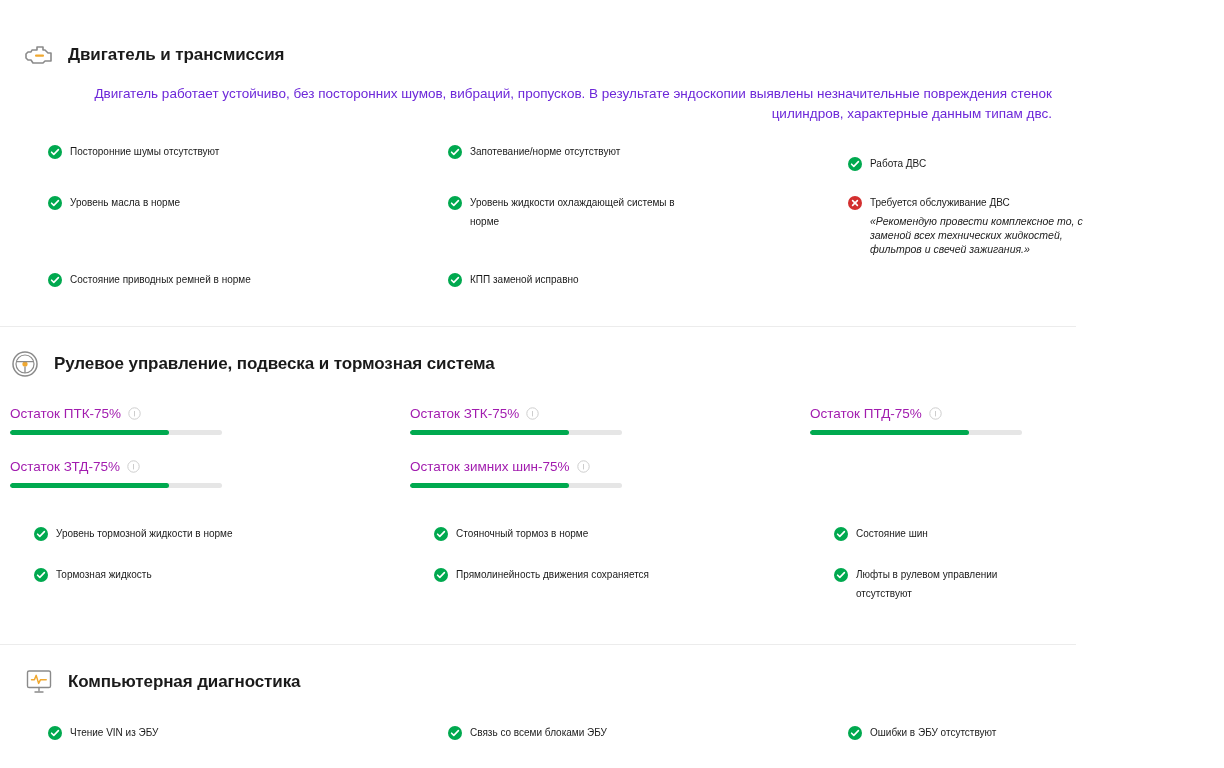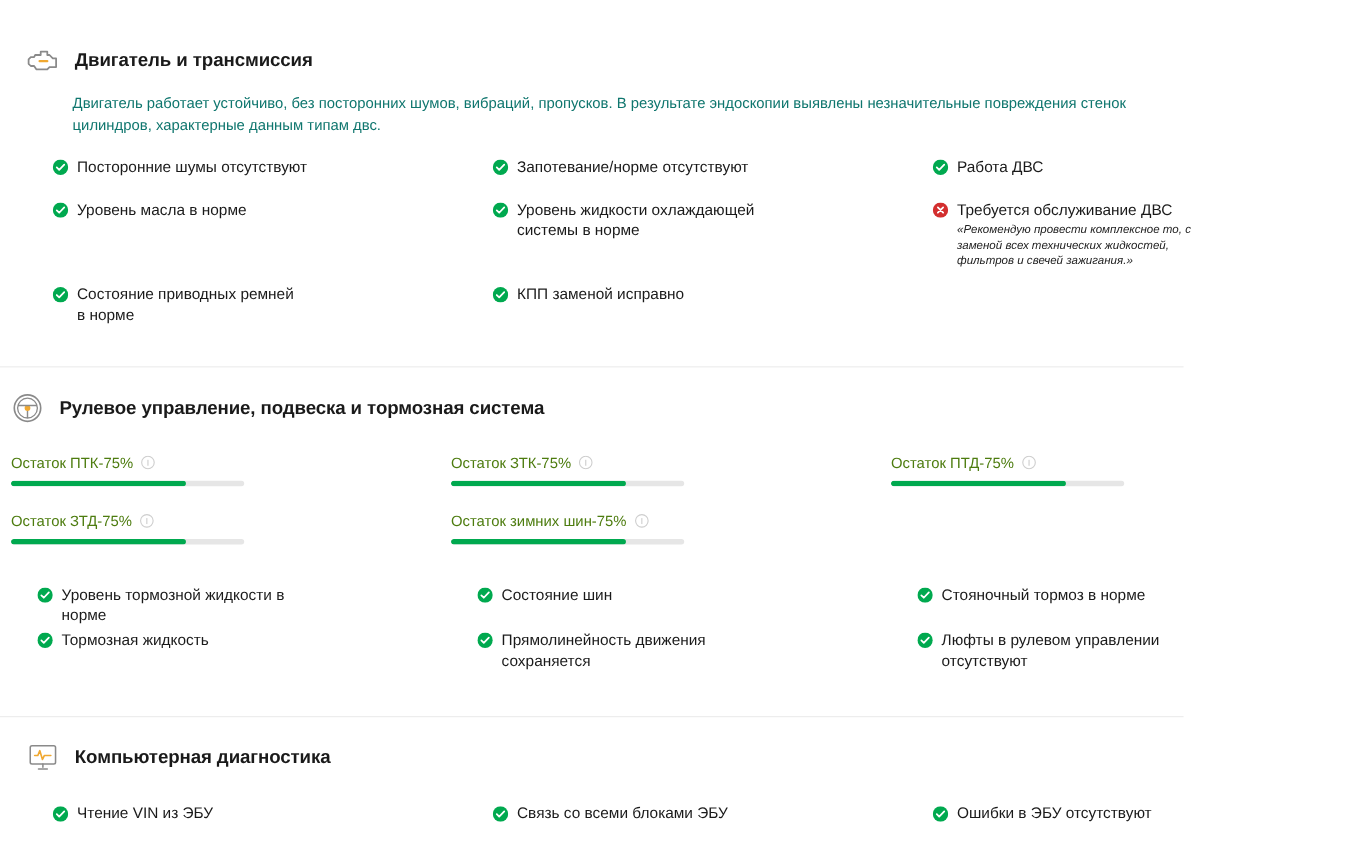--- a/index.html
+++ b/index.html
@@ -42,22 +42,23 @@
     height: 30px;
     flex: 0 0 30px;
     display: flex;
     align-items: center;
     justify-content: center;
   }
   .section-desc {
     margin: 14px 0 0 42px;
     font-size: 13.5px;
     line-height: 20px;
-    color: #0f766e;
+    color: #6d28d9;
     max-width: 1160px;
+    text-align: right;
   }
 
   .divider {
     height: 1px;
     background: #ececec;
     width: 100%;
     margin: 0;
   }
 
   
@@ -69,21 +70,21 @@
   .cell {
     padding-right: 16px;
     box-sizing: border-box;
   }
   .check-item {
     display: flex;
     align-items: flex-start;
     gap: 8px;
   }
   .check-text {
-    font-size: 14px;
+    font-size: 10px;
     line-height: 19px;
     color: #1a1a1a;
   }
   .ico {
     flex: 0 0 14px;
     width: 14px;
     height: 14px;
     margin-top: 3px;
   }
   .note {
@@ -97,21 +98,21 @@
 
   
   .meter {
     width: 212px;
   }
   .meter-label {
     display: flex;
     align-items: center;
     gap: 7px;
     font-size: 13.5px;
-    color: #4d7c0f;
+    color: #a21caf;
     margin-bottom: 9px;
     white-space: nowrap;
   }
   .meter-track {
     width: 212px;
     height: 5px;
     border-radius: 3px;
     background: #e6e6e6;
     overflow: hidden;
   }
@@ -161,21 +162,21 @@
         <div class="check-item">
           <span class="ico">
             <svg width="14" height="14" viewBox="0 0 14 14">
                 <circle cx="7" cy="7" r="7" fill="#00a94f"></circle>
                 <path d="M3.6 7.2 L5.8 9.4 L10.4 4.6" fill="none" stroke="#fff" stroke-width="1.6" stroke-linecap="round" stroke-linejoin="round"></path>
               </svg>
           </span>
           <span class="check-text">Запотевание/норме отсутствуют</span>
         </div>
       </div>
-      <div class="cell" style="min-height:24px;">
+      <div class="cell" style="min-height:24px;margin-top:12px;">
         <div class="check-item">
           <span class="ico">
             <svg width="14" height="14" viewBox="0 0 14 14">
                 <circle cx="7" cy="7" r="7" fill="#00a94f"></circle>
                 <path d="M3.6 7.2 L5.8 9.4 L10.4 4.6" fill="none" stroke="#fff" stroke-width="1.6" stroke-linecap="round" stroke-linejoin="round"></path>
               </svg>
           </span>
           <span class="check-text">Работа ДВС</span>
         </div>
       </div>
@@ -354,32 +355,32 @@
         </div>
       </div>
       <div class="cell" style="min-height:41px;">
         <div class="check-item">
           <span class="ico">
             <svg width="14" height="14" viewBox="0 0 14 14">
                 <circle cx="7" cy="7" r="7" fill="#00a94f"></circle>
                 <path d="M3.6 7.2 L5.8 9.4 L10.4 4.6" fill="none" stroke="#fff" stroke-width="1.6" stroke-linecap="round" stroke-linejoin="round"></path>
               </svg>
           </span>
+          <span class="check-text">Стояночный тормоз в норме</span>
+        </div>
+      </div>
+      <div class="cell" style="min-height:41px;">
+        <div class="check-item">
+          <span class="ico">
+            <svg width="14" height="14" viewBox="0 0 14 14">
+                <circle cx="7" cy="7" r="7" fill="#00a94f"></circle>
+                <path d="M3.6 7.2 L5.8 9.4 L10.4 4.6" fill="none" stroke="#fff" stroke-width="1.6" stroke-linecap="round" stroke-linejoin="round"></path>
+              </svg>
+          </span>
           <span class="check-text">Состояние шин</span>
-        </div>
-      </div>
-      <div class="cell" style="min-height:41px;">
-        <div class="check-item">
-          <span class="ico">
-            <svg width="14" height="14" viewBox="0 0 14 14">
-                <circle cx="7" cy="7" r="7" fill="#00a94f"></circle>
-                <path d="M3.6 7.2 L5.8 9.4 L10.4 4.6" fill="none" stroke="#fff" stroke-width="1.6" stroke-linecap="round" stroke-linejoin="round"></path>
-              </svg>
-          </span>
-          <span class="check-text">Стояночный тормоз в норме</span>
         </div>
       </div>
 
       <div class="cell" style="min-height:41px;">
         <div class="check-item">
           <span class="ico">
             <svg width="14" height="14" viewBox="0 0 14 14">
                 <circle cx="7" cy="7" r="7" fill="#00a94f"></circle>
                 <path d="M3.6 7.2 L5.8 9.4 L10.4 4.6" fill="none" stroke="#fff" stroke-width="1.6" stroke-linecap="round" stroke-linejoin="round"></path>
               </svg>

